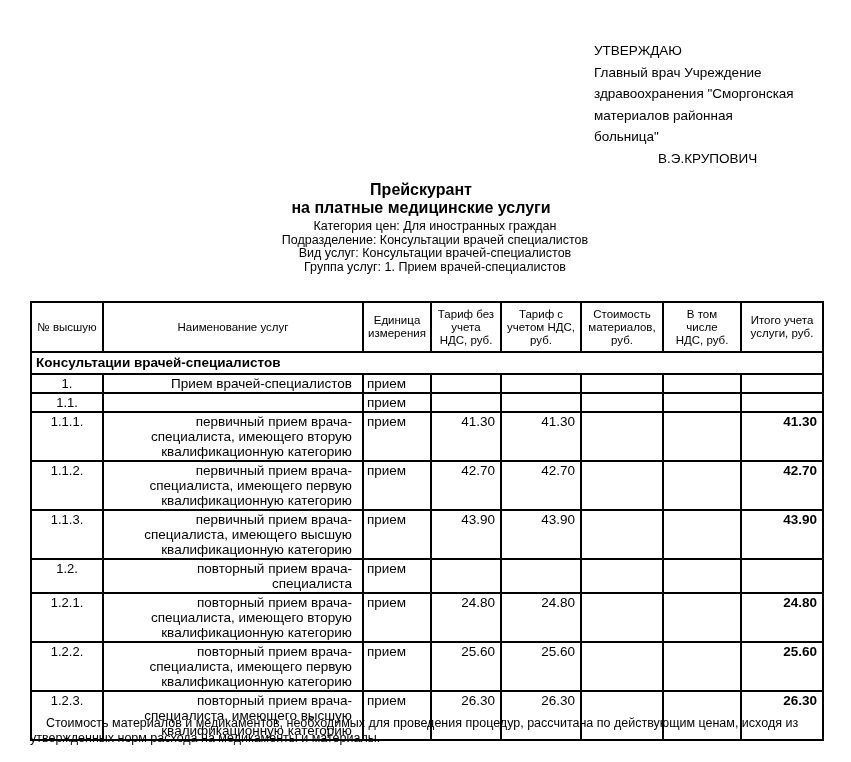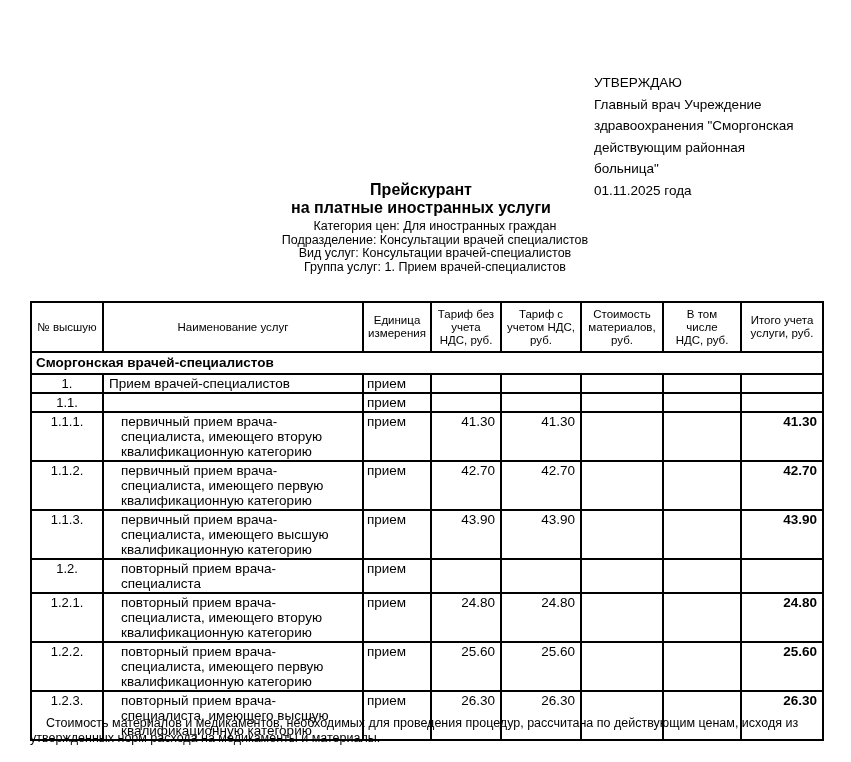--- a/index.html
+++ b/index.html
@@ -18,21 +18,20 @@
   }
 
   
   .approval {
     position: absolute;
     left: 594px;
     top: 40px;
     font-size: 13.5px;
     line-height: 21.5px;
     white-space: nowrap;
-    margin-top: 32px;
   }
   .approval .sig-line { padding-left: 64px; }
 
   
   .title-block {
     position: absolute;
     top: 181px;
     left: 6px;
     width: 830px;
     text-align: center;
@@ -77,21 +76,21 @@
     line-height: 15px;
     vertical-align: top;
     padding: 1px 3px;
   }
   .section-cell {
     font-size: 14px;
     font-weight: bold;
     padding: 2px 4px 3px 4px !important;
   }
   .col-num  { text-align: center; font-size: 13px !important; }
-  .col-name { text-align: left; padding-right: 10px !important; padding-left: 5px !important; margin-left: 12px; }
+  .col-name { text-align: right; padding-right: 10px !important; padding-left: 5px !important; margin-left: 12px; }
   .col-name.indent { padding-left: 17px !important; }
   .col-unit { }
   .col-tariff_no_vat, .col-tariff_vat, .col-materials, .col-vat, .col-total {
     text-align: right;
     padding-right: 5px !important;
   }
   .col-total { font-weight: bold; }
 
   
   .footer-note {
@@ -106,28 +105,28 @@
 </style>
 </head>
 <body>
 
 <div class="page">
 
   <div class="approval">
     <div>УТВЕРЖДАЮ</div>
     <div>Главный врач Учреждение</div>
     <div>здравоохранения "Сморгонская</div>
-    <div>действующим районная</div>
+    <div>материалов районная</div>
     <div>больница"</div>
-    <div>01.11.2025 года</div>
+    <div class="sig-line">В.Э.КРУПОВИЧ</div>
   </div>
 
   <div class="title-block">
     <div class="title-line">Прейскурант</div>
-    <div class="title-line">на платные иностранных услуги</div>
+    <div class="title-line">на платные медицинские услуги</div>
     <div class="subtitle-block">
       <div class="subtitle-line">Категория цен: Для иностранных граждан</div>
       <div class="subtitle-line">Подразделение: Консультации врачей специалистов</div>
       <div class="subtitle-line">Вид услуг: Консультации врачей-специалистов</div>
       <div class="subtitle-line">Группа услуг: 1. Прием врачей-специалистов</div>
     </div>
   </div>
 
   <table class="price-table">
     <colgroup>
@@ -157,21 +156,21 @@
 руб.</th>
         <th>В том
 числе
 НДС, руб.</th>
         <th>Итого учета
 услуги, руб.</th>
       </tr>
     </thead>
     <tbody>
         <tr>
-          <td colspan="8" class="section-cell">Сморгонская врачей-специалистов</td>
+          <td colspan="8" class="section-cell">Консультации врачей-специалистов</td>
         </tr>
         <tr>
           <td class="col-num">1.</td>
           <td class="col-name">Прием врачей-специалистов</td>
           <td class="col-unit">прием</td>
           <td class="col-tariff_no_vat"></td>
           <td class="col-tariff_vat"></td>
           <td class="col-materials"></td>
           <td class="col-vat"></td>
           <td class="col-total"></td>

